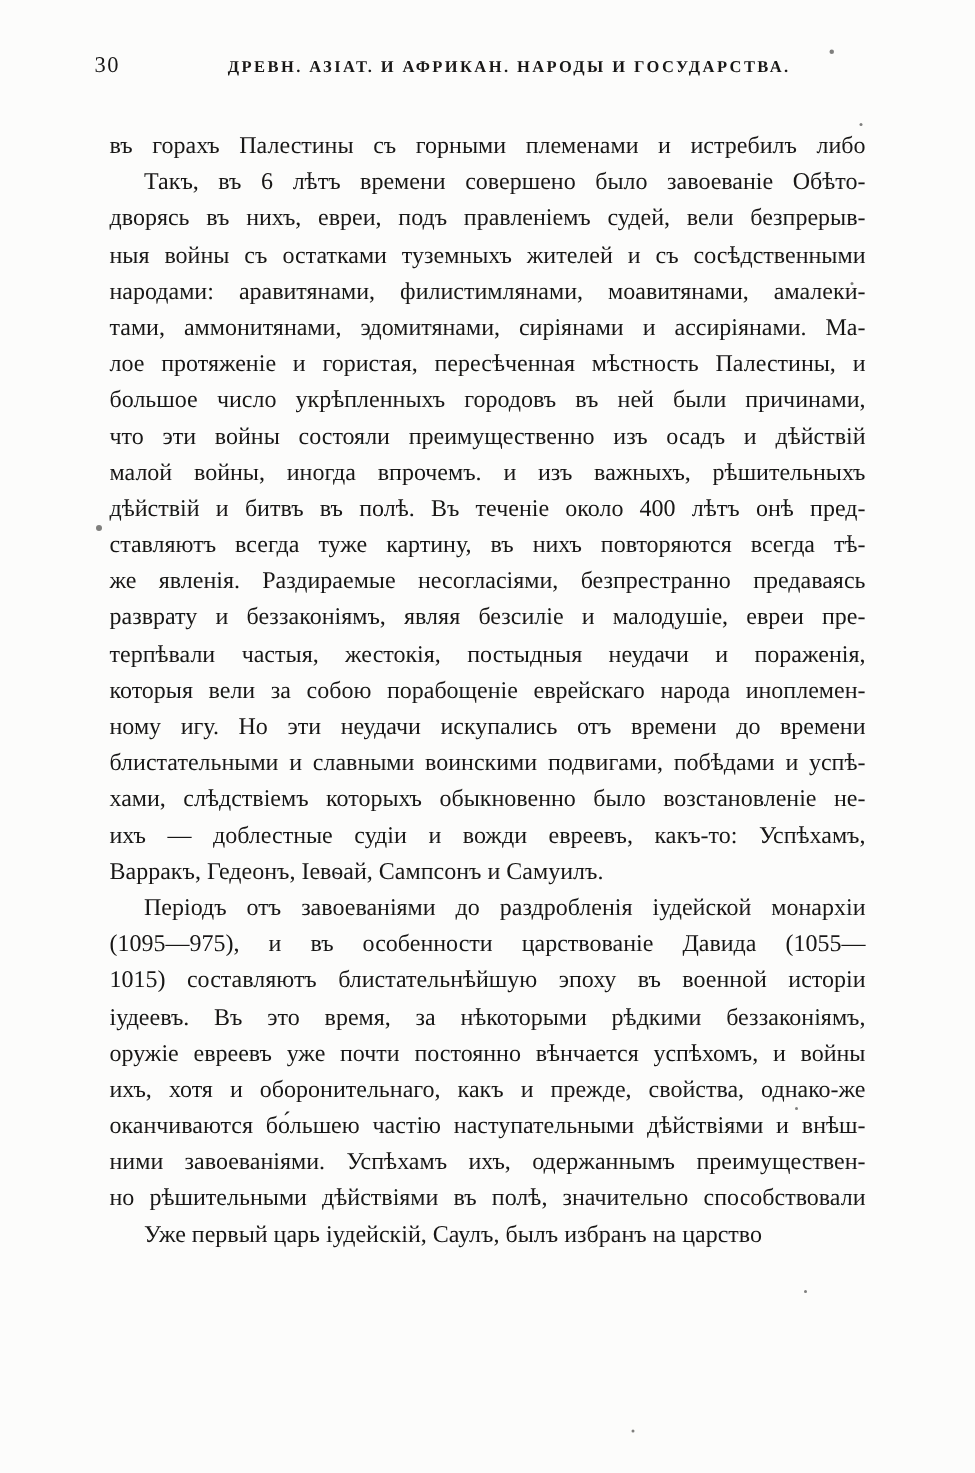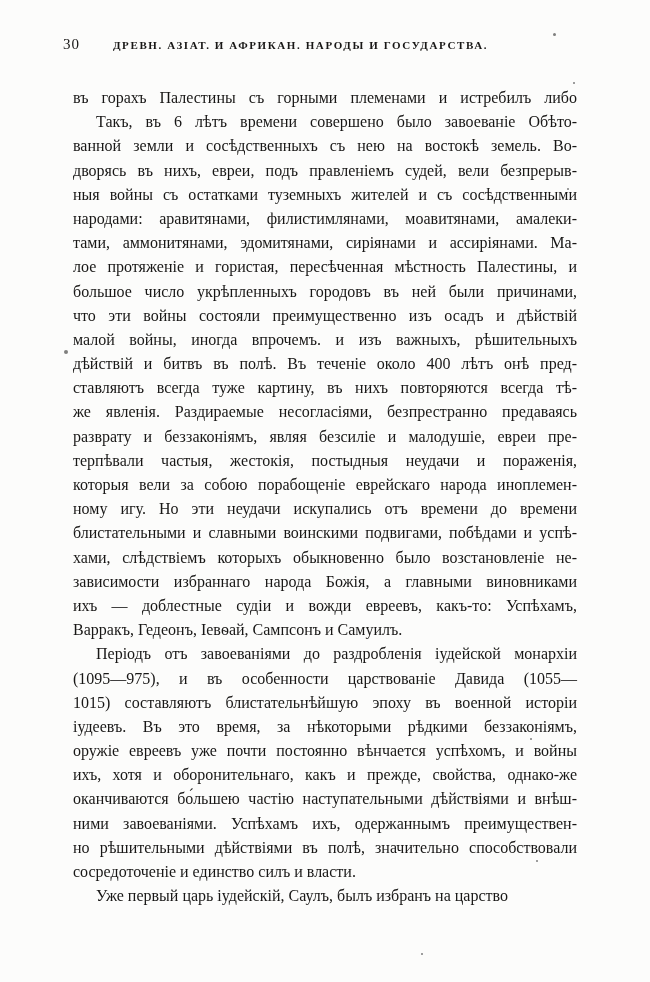--- a/index.html
+++ b/index.html
@@ -14,21 +14,21 @@
   .page { position:relative; width:650px; height:982px; background:var(--paper); }
 
   
   .header { position:absolute; top:36px; left:74px; width:503px; height:18px; }
   .pagenum {
     position:absolute; left:-11px; top:0;
     font-size:15px; letter-spacing:1px;
   }
   .runtitle {
     position:absolute; left:0; right:50px; top:3px;
-    text-align:center;
+    text-align:right;
     font-size:11px; font-weight:bold; letter-spacing:1.6px;
     white-space:nowrap;
   }
 
   
   .text-block { position:absolute; left:73px; top:86px; width:504px; }
   .line {
     height:24.2px; line-height:24.2px;
     font-size:16px;
     text-align:justify;
@@ -57,51 +57,48 @@
 
 <div class="page">
   <div class="header">
     <span class="pagenum">30</span>
     <span class="runtitle">ДРЕВН. АЗІАТ. И АФРИКАН. НАРОДЫ И ГОСУДАРСТВА.</span>
   </div>
 
   <div class="text-block">
       <div class="line">въ горахъ Палестины съ горными племенами и истребилъ либо</div>
       <div class="line indent">Такъ, въ 6 лѣтъ времени совершено было завоеваніе Обѣто-</div>
-      <div class="line">ванной земли и сосѣдственныхъ съ нею на востокѣ земель. Во-</div>
       <div class="line">дворясь въ нихъ, евреи, подъ правленіемъ судей, вели безпрерыв-</div>
       <div class="line">ныя войны съ остатками туземныхъ жителей и съ сосѣдственными</div>
       <div class="line">народами: аравитянами, филистимлянами, моавитянами, амалеки-</div>
       <div class="line">тами, аммонитянами, эдомитянами, сиріянами и ассиріянами. Ма-</div>
       <div class="line">лое протяженіе и гористая, пересѣченная мѣстность Палестины, и</div>
       <div class="line">большое число укрѣпленныхъ городовъ въ ней были причинами,</div>
       <div class="line">что эти войны состояли преимущественно изъ осадъ и дѣйствій</div>
       <div class="line">малой войны, иногда впрочемъ. и изъ важныхъ, рѣшительныхъ</div>
       <div class="line">дѣйствій и битвъ въ полѣ. Въ теченіе около 400 лѣтъ онѣ пред-</div>
       <div class="line">ставляютъ всегда туже картину, въ нихъ повторяются всегда тѣ-</div>
       <div class="line">же явленія. Раздираемые несогласіями, безпрестранно предаваясь</div>
       <div class="line">разврату и беззаконіямъ, являя безсиліе и малодушіе, евреи пре-</div>
       <div class="line">терпѣвали частыя, жестокія, постыдныя неудачи и пораженія,</div>
       <div class="line">которыя вели за собою порабощеніе еврейскаго народа иноплемен-</div>
       <div class="line">ному игу. Но эти неудачи искупались отъ времени до времени</div>
       <div class="line">блистательными и славными воинскими подвигами, побѣдами и успѣ-</div>
       <div class="line">хами, слѣдствіемъ которыхъ обыкновенно было возстановленіе не-</div>
-      <div class="line">зависимости избраннаго народа Божія, а главными виновниками</div>
       <div class="line">ихъ — доблестные судіи и вожди евреевъ, какъ-то: Успѣхамъ,</div>
       <div class="line last">Варракъ, Гедеонъ, Іевѳай, Сампсонъ и Самуилъ.</div>
       <div class="line indent">Періодъ отъ завоеваніями до раздробленія іудейской монархіи</div>
       <div class="line">(1095—975), и въ особенности царствованіе Давида (1055—</div>
       <div class="line">1015) составляютъ блистательнѣйшую эпоху въ военной исторіи</div>
       <div class="line">іудеевъ. Въ это время, за нѣкоторыми рѣдкими беззаконіямъ,</div>
       <div class="line">оружіе евреевъ уже почти постоянно вѣнчается успѣхомъ, и войны</div>
       <div class="line">ихъ, хотя и оборонительнаго, какъ и прежде, свойства, однако-же</div>
       <div class="line">оканчиваются бо́льшею частію наступательными дѣйствіями и внѣш-</div>
       <div class="line">ними завоеваніями. Успѣхамъ ихъ, одержаннымъ преимуществен-</div>
       <div class="line">но рѣшительными дѣйствіями въ полѣ, значительно способствовали</div>
-      <div class="line last">сосредоточеніе и единство силъ и власти.</div>
       <div class="line indent last">Уже первый царь іудейскій, Саулъ, былъ избранъ на царство</div>
     </div>
 
   <i class="speck s1"></i>
   <i class="speck s2"></i>
   <i class="speck s3"></i>
   <i class="speck s4"></i>
   <i class="speck s5"></i>
   <i class="speck s6"></i>
   <i class="speck s7"></i>

